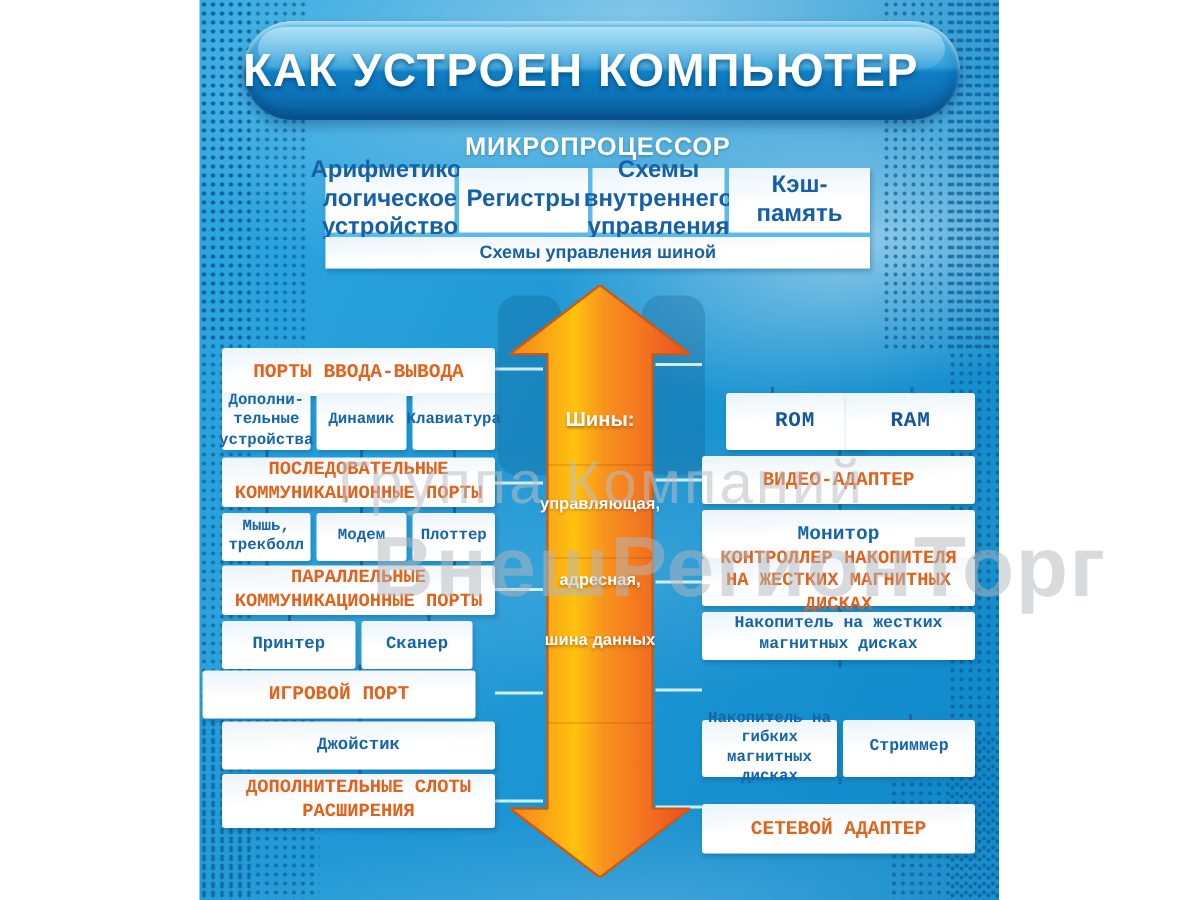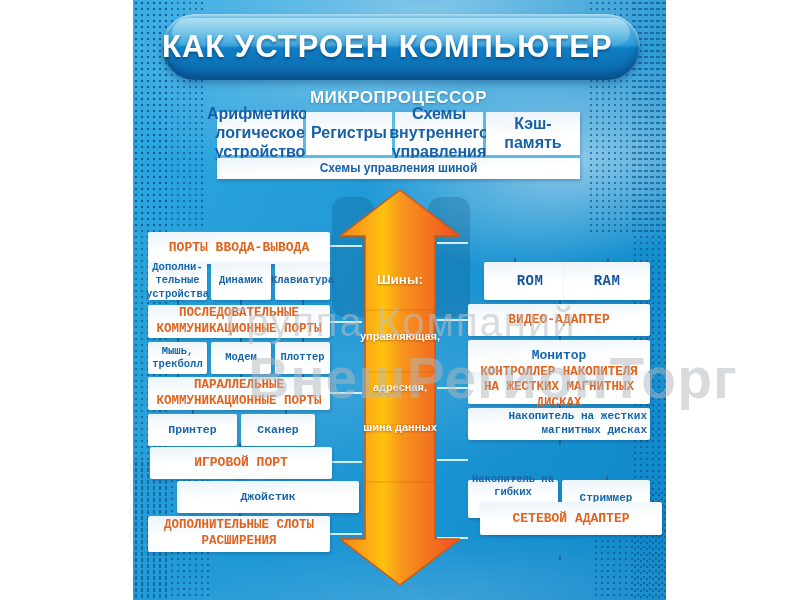--- a/index.html
+++ b/index.html
@@ -173,24 +173,24 @@
       </div>
     <div class="box" style="left:15px;top:377px;width:182px;height:33px;">
       <span class="hdr2">ПАРАЛЛЕЛЬНЫЕ КОММУНИКАЦИОННЫЕ ПОРТЫ</span>
       </div>
     <div class="box" style="left:15px;top:414px;width:89px;height:29px;">
       <span class="dev">Принтер</span>
       </div>
     <div class="box" style="left:108px;top:414px;width:74px;height:29px;">
       <span class="dev">Сканер</span>
       </div>
-    <div class="box" style="left:17px;top:447px;width:182px;height:30px;">
+    <div class="box" style="left:2px;top:447px;width:182px;height:30px;">
       <span class="hdr">ИГРОВОЙ ПОРТ</span>
       </div>
-    <div class="box" style="left:15px;top:481px;width:182px;height:31px;margin-left:29px;">
+    <div class="box" style="left:15px;top:481px;width:182px;height:31px;">
       <span class="dev">Джойстик</span>
       </div>
     <div class="box" style="left:15px;top:516px;width:182px;height:36px;">
       <span class="hdr2">ДОПОЛНИТЕЛЬНЫЕ СЛОТЫ РАСШИРЕНИЯ</span>
       </div>
 
     <div class="box" style="left:335px;top:262px;width:92px;height:38px;margin-left:16px;">
       <span class="dev-lg">ROM</span>
       </div>
     <div class="box" style="left:431px;top:262px;width:86px;height:38px;">
@@ -198,29 +198,29 @@
       </div>
     <div class="box" style="left:335px;top:304px;width:182px;height:32px;">
       <span class="hdr">ВИДЕО-АДАПТЕР</span>
       </div>
     <div class="box" style="left:335px;top:340px;width:182px;height:28px;">
       <span class="dev" style="font-size:13px;">Монитор</span>
       </div>
     <div class="box" style="left:335px;top:372px;width:182px;height:32px;">
       <span class="hdr2">КОНТРОЛЛЕР НАКОПИТЕЛЯ НА ЖЕСТКИХ МАГНИТНЫХ ДИСКАХ</span>
       </div>
-    <div class="box" style="left:335px;top:408px;width:182px;height:32px;text-align:right;">
+    <div class="box" style="left:335px;top:408px;width:182px;height:32px;">
       <span class="dev-sm" style="font-size:11px;">Накопитель на жестких магнитных дисках</span>
       </div>
     <div class="box" style="left:335px;top:480px;width:90px;height:38px;">
       <span class="dev-sm">Накопитель на гибких магнитных дисках</span>
       </div>
     <div class="box" style="left:429px;top:480px;width:88px;height:38px;">
       <span class="dev-sm" style="font-size:11px;">Стриммер</span>
       </div>
-    <div class="box" style="left:335px;top:502px;width:182px;height:33px;margin-left:12px;">
+    <div class="box" style="left:335px;top:536px;width:182px;height:33px;">
       <span class="hdr">СЕТЕВОЙ АДАПТЕР</span>
       </div>
   </div>
 
   <div class="wm wm1">Группа Компаний</div>
   <div class="wm wm2">ВнешРегионТорг</div>
 </div>
 
 </body></html>

